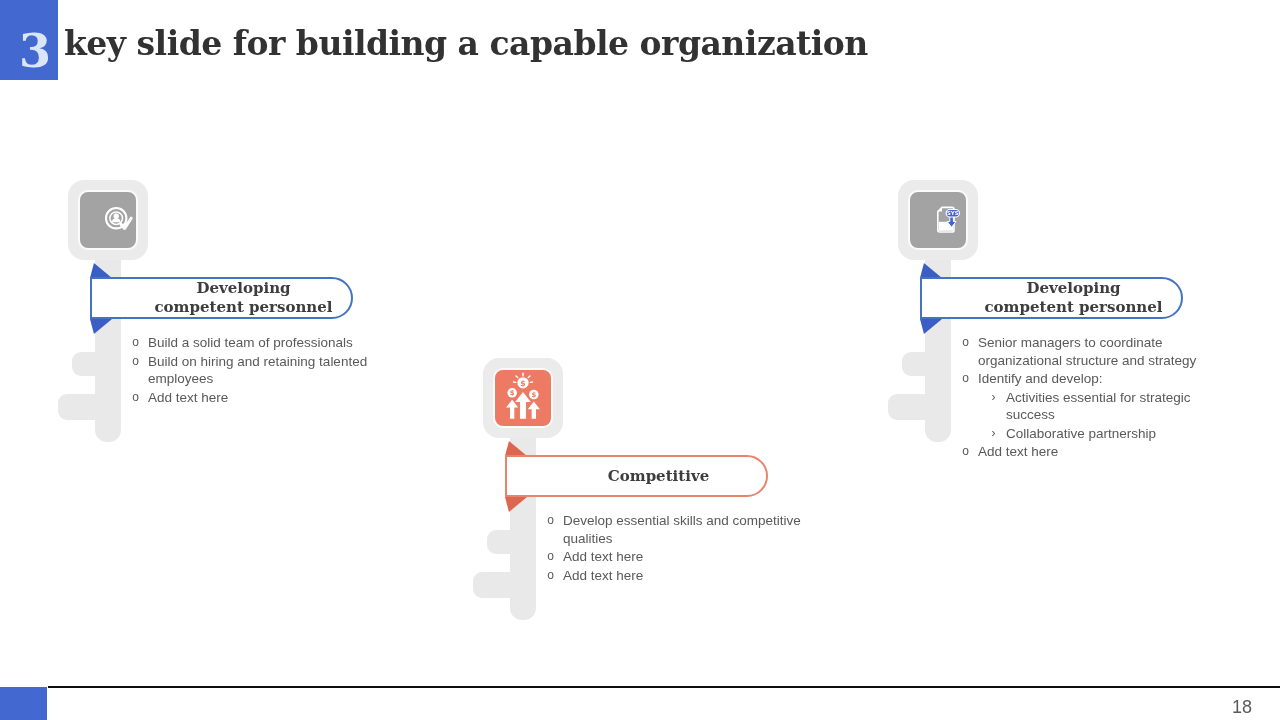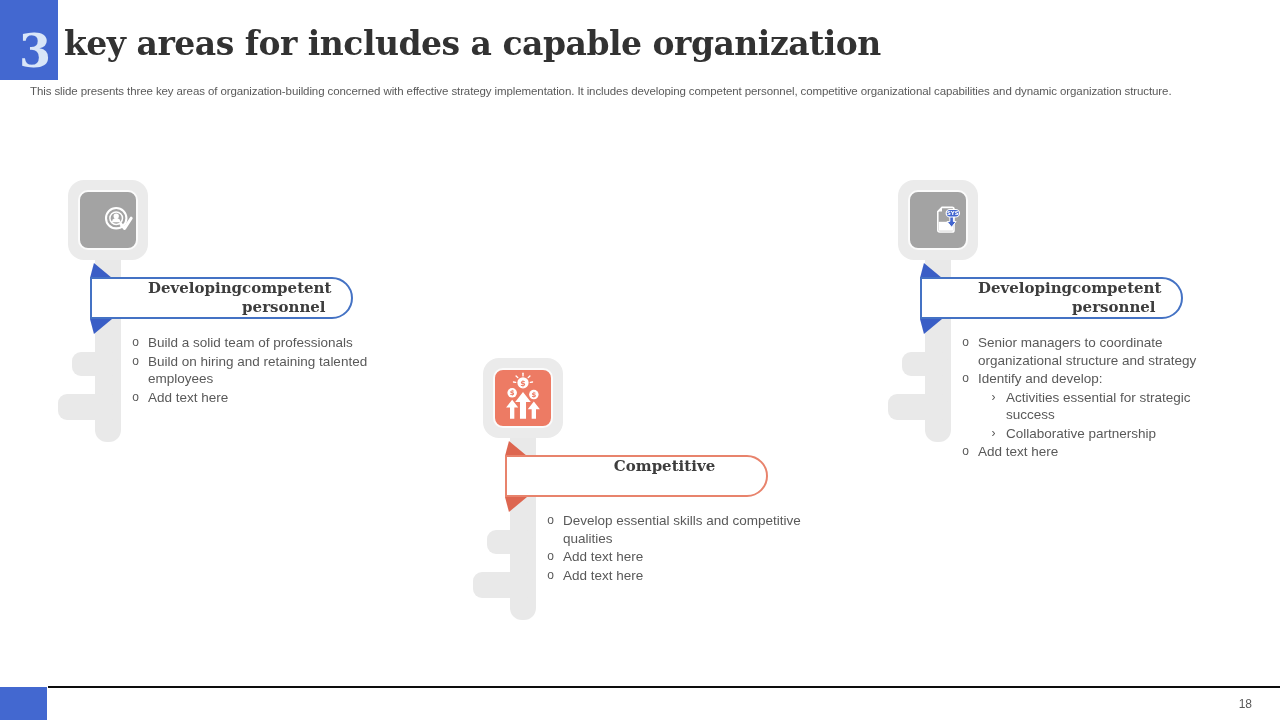--- a/index.html
+++ b/index.html
@@ -36,49 +36,48 @@
   .tile-orange { background:#ed7b64; }
 
   .fold { position:absolute; left:32px; width:22px; height:15px; z-index:2; }
   .fold-top    { top:83px;    clip-path:polygon(18% 0, 0 100%, 100% 100%); }
   .fold-bottom { top:139px;   clip-path:polygon(0 0, 100% 0, 18% 100%); }
   .fold-blue   { background:#3a5ec6; }
   .fold-orange { background:#dd6650; }
 
   .banner { position:absolute; left:32px; top:97px; width:263px; height:42px; background:#ffffff;
     border:2px solid #4472c4; border-radius:0 21px 21px 0; z-index:3; box-sizing:border-box;
-    display:flex; flex-direction:row; justify-content:center; padding-left:56px;
-    font:bold 15px "DejaVu Serif", serif; color:#3d3d3d; line-height:19px; }
+    display:flex; flex-direction:column; justify-content:center; padding-left:44px;
+    font:bold 15px "DejaVu Serif", serif; color:#3d3d3d; line-height:19px;text-align:center; }
   .banner-orange { border-color:#e8836c; }
 
   .bullets { position:absolute; left:72px; top:154px; width:268px; z-index:3;
     margin:0; padding:0; list-style:none; font-size:13.5px; line-height:17.5px; color:#595959; }
   .bullets li { display:flex; gap:7px; margin:0 0 1px 0; }
   .bullets li.sub { padding-left:28px; }
   .marker { flex:none; width:11px; text-align:center; font-size:12px; line-height:17.5px; }
 
   
   .footer-line { position:absolute; left:48px; top:686px; width:1232px; height:2px; background:#0d0d0d; }
   .footer-block { position:absolute; left:0; top:687px; width:47px; height:33px; background:#4368d0; }
   .footer-note { position:absolute; left:0; top:697px; width:1280px; text-align:center;
     font-size:12px; color:#595959; }
-  .page-number { position:absolute; right:28px; top:697px; font-size:12px; color:#595959; }
+  .page-number { position:absolute; right:28px; top:697px; font-size:18px; color:#595959; }
 
   svg { display:block; }
 </style>
 </head>
 <body>
 
 <div class="slide">
 
   <div class="num-block">
     <span>3</span>
   </div>
-  <h1 class="title">key areas for includes a capable organization</h1>
-  <p class="subtitle">This slide presents three key areas of organization-building concerned with effective strategy implementation. It includes developing competent personnel, competitive organizational capabilities and dynamic organization structure.</p>
+  <h1 class="title">key slide for building a capable organization</h1>
 
   <div class="key-group kg-left">
     <div class="shaft"></div>
     <div class="tooth-1"></div>
     <div class="tooth-2"></div>
     <div class="fold fold-top fold-blue"></div>
     <div class="fold fold-bottom fold-blue"></div>
     <div class="banner">
       <span>Developing</span>
       <span>competent personnel</span>

